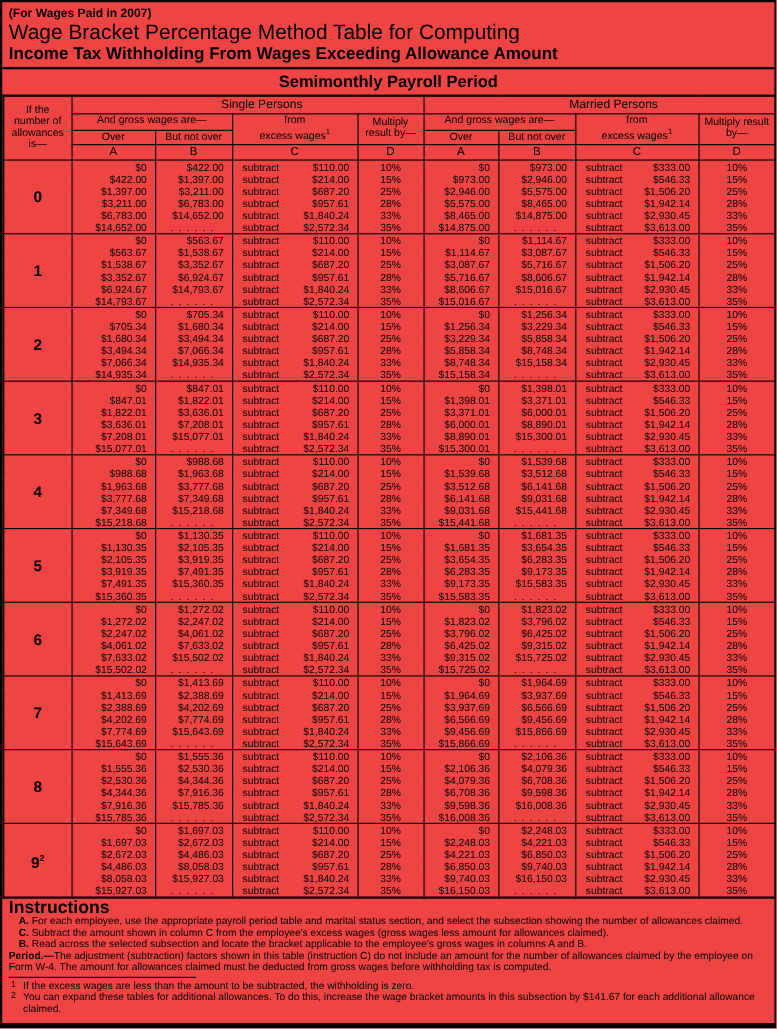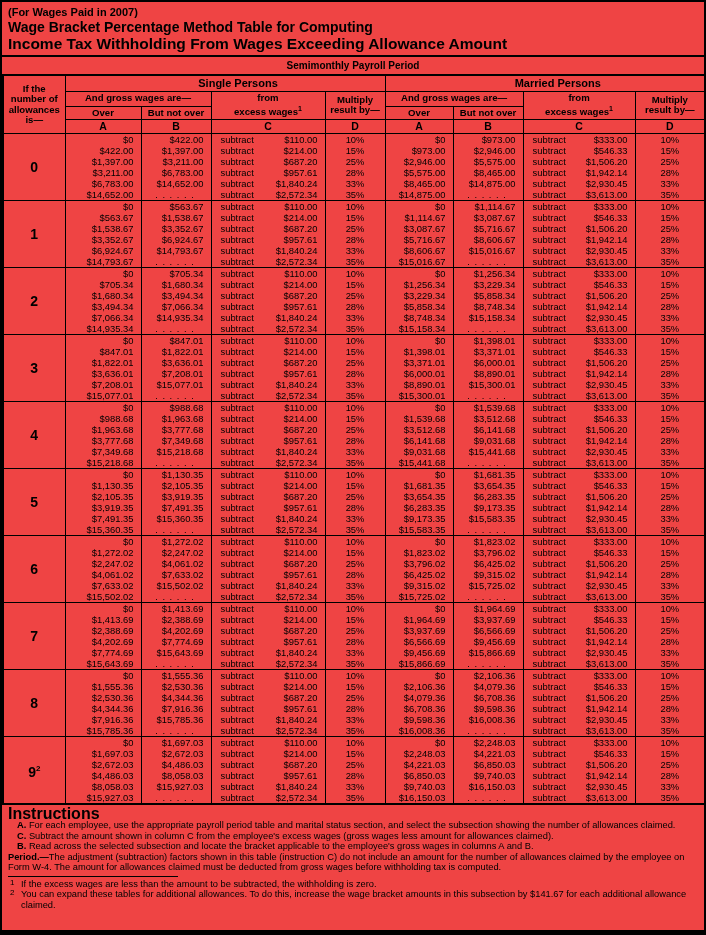--- a/index.html
+++ b/index.html
@@ -11,35 +11,35 @@
   }
   .page {
     width: 706px; height: 935px;
     border: 2px solid #000;
     border-bottom: 5px solid #000;
     overflow: hidden;
     background: #ef4444;
   }
   .doc-header { padding: 4px 6px 2px 6px; }
   .wages-line { font-size: 11px; font-weight: bold; }
-  .title1 { font-size: 14px; font-weight: bold; margin-top: 1px; }
+  .title1 { font-size: 19px; font-weight: normal; margin-top: 1px; }
   .title2 { font-size: 15.5px; font-weight: bold; }
   .title-rule { border-top: 2px solid #000; }
-  .period-title { text-align: center; font-weight: bold; font-size: 10px; padding: 3px 0 3px 0; }
+  .period-title { text-align: center; font-weight: bold; font-size: 15px; padding: 3px 0 3px 0; }
 
   table.bracket-table {
     width: 702px; margin: 0 auto;
     border-collapse: collapse;
     border: 2px solid #000;
     table-layout: fixed;
     font-size: 9.4px;
   }
   .bracket-table th {
     border: 1px solid #000;
-    font-weight: bold;
+    font-weight: normal;
     text-align: center;
     vertical-align: middle;
     font-size: 9.6px;
     line-height: 10.5px;
     padding: 1px 2px;
   }
   .bracket-table th.section-h { font-size: 11px; height: 16px; padding-left: 28px; }
   .bracket-table th.gross-h { height: 15px; }
   .bracket-table th.letter-h { height: 14px; font-size: 10.5px; }
   .bracket-table th.allow-h { font-size: 9.6px; }

